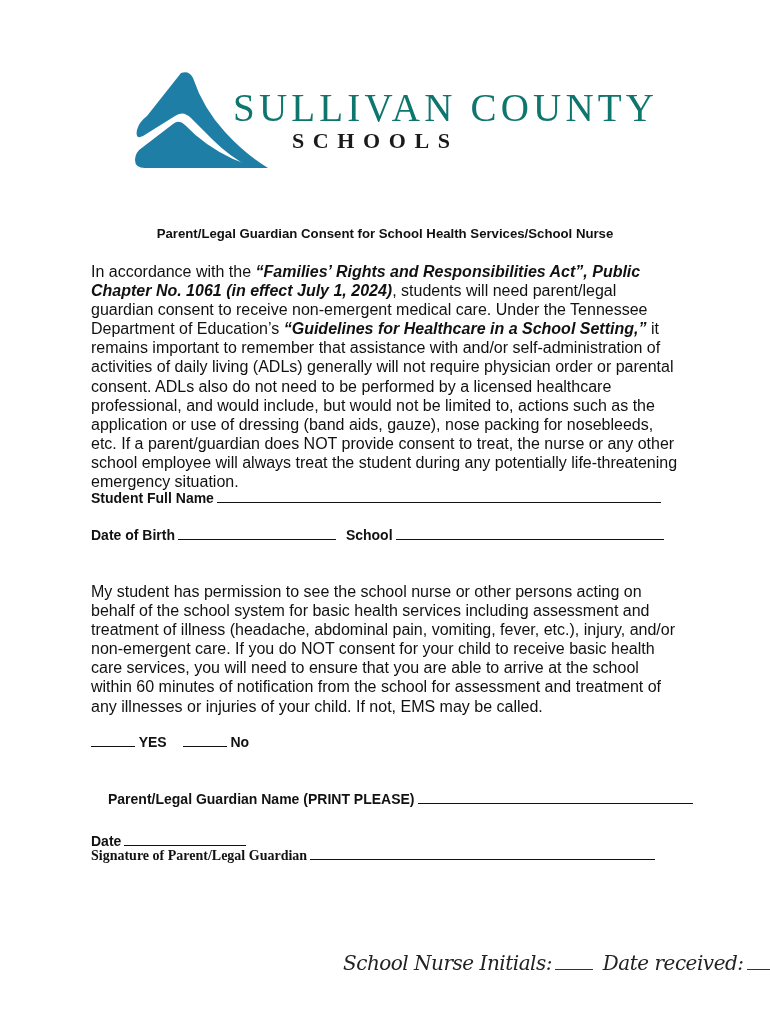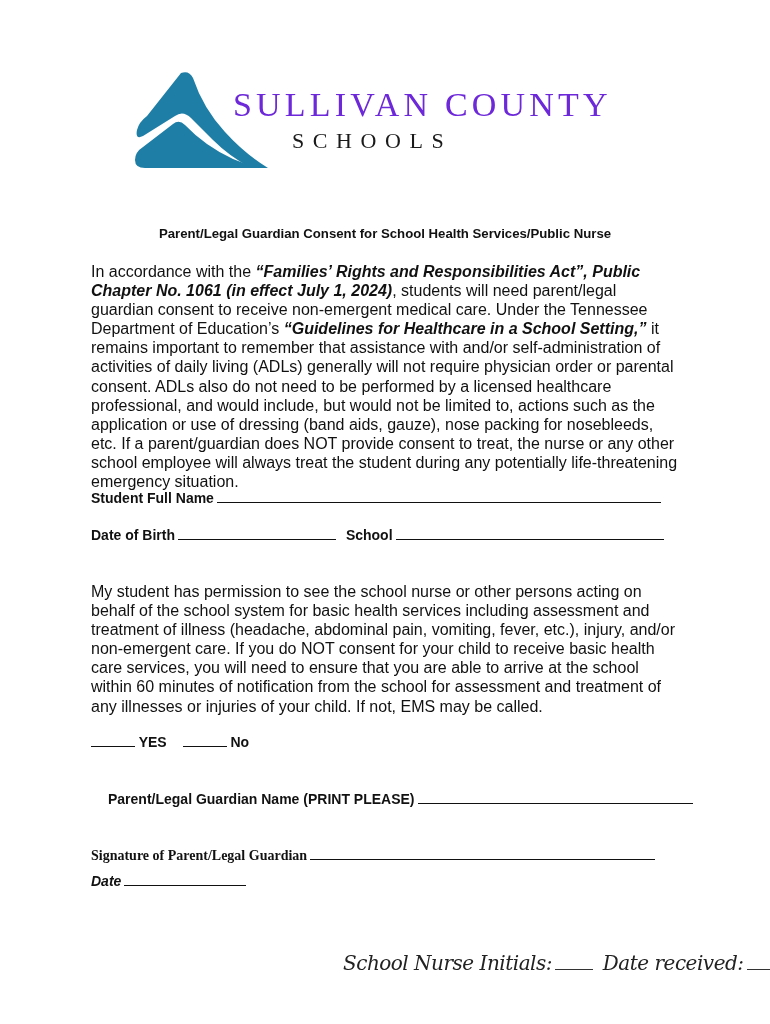--- a/index.html
+++ b/index.html
@@ -25,36 +25,37 @@
     .logo svg.mark {
       position: absolute;
       left: 0;
       top: 0;
     }
     .logo .wordmark-1 {
       position: absolute;
       left: 100px;
       top: 18px;
       font-family: "Liberation Serif", serif;
-      font-size: 34px;
+      font-size: 39px;
       letter-spacing: 4.2px;
-      color: #6d28d9;
+      color: #0f766e;
       white-space: nowrap;
       line-height: 1;
     }
     .logo .wordmark-2 {
       position: absolute;
       left: 159px;
       top: 60px;
       font-family: "Liberation Serif", serif;
       font-size: 22px;
       letter-spacing: 8.6px;
       color: #1a1a1a;
       white-space: nowrap;
       line-height: 1;
+      font-weight: bold;
     }
     .doc-title {
       position: absolute;
       left: 0;
       width: 770px;
       top: 225px;
       text-align: center;
       font-weight: bold;
       font-size: 13.2px;
       line-height: 18px;
@@ -112,21 +113,21 @@
   <svg class="mark" width="135" height="100" viewBox="0 0 135 100">
 
     <path d="M48 3 Q56 0 60 8 Q70 38 92 62 Q112 84 135 98 L118 98 Q96 86 80 70 Q66 56 58 48 Q50 40 42 46 L10 66 Q2 70 4 60 Q6 52 14 46 Z" fill="#1f7ea6"></path>
 
     <path d="M40 54 Q46 49 52 55 Q72 76 100 89 Q114 95 128 98 L12 98 Q2 98 2 90 Q2 82 10 77 Z" fill="#1f7ea6"></path>
   </svg>
   <div class="wordmark-1">SULLIVAN COUNTY</div>
   <div class="wordmark-2">SCHOOLS</div>
 </div>
 
-<div class="doc-title">Parent/Legal Guardian Consent for School Health Services/Public Nurse</div>
+<div class="doc-title">Parent/Legal Guardian Consent for School Health Services/School Nurse</div>
 
 <p class="para" style="top:262px;"><span>In accordance with the </span><span class="bi">“Families’ Rights and Responsibilities Act”, Public Chapter No. 1061 (in effect July 1, 2024)</span><span>, students will need parent/legal guardian consent to receive non-emergent medical care. Under the Tennessee Department of Education’s </span><span class="bi">“Guidelines for Healthcare in a School Setting,”</span><span> it remains important to remember that assistance with and/or self-administration of activities of daily living (ADLs) generally will not require physician order or parental consent. ADLs also do not need to be performed by a licensed healthcare professional, and would include, but would not be limited to, actions such as the application or use of dressing (band aids, gauze), nose packing for nosebleeds, etc. If a parent/guardian does NOT provide consent to treat, the nurse or any other school employee will always treat the student during any potentially life-threatening emergency situation.</span></p>
 
 <div class="field-line" style="top:489px;">
   <span>Student Full Name</span><span class="blank" style="width:444px;"></span>
 </div>
 
 <div class="field-line" style="top:526px;">
   <span>Date of Birth</span><span class="blank" style="width:158px;"></span>
   <span style="margin-left:6px;text-align:right;">School</span><span class="blank" style="width:268px;"></span>
@@ -142,20 +143,20 @@
 </div>
 
 <div class="field-line" style="top:790px;padding-left:17px;">
   <span>Parent/Legal Guardian Name (PRINT PLEASE)</span><span class="blank" style="width:275px;"></span>
 </div>
 
 <div class="field-line" style="top:847px;font-family:Liberation Serif, serif;">
   <span>Signature of Parent/Legal Guardian</span><span class="blank" style="width:345px;"></span>
 </div>
 
-<div class="field-line" style="top:872px;font-style:italic;">
+<div class="field-line" style="top:832px;">
   <span>Date</span><span class="blank" style="width:122px;"></span>
 </div>
 
 <div class="nurse-line">
   <span>School Nurse Initials:</span><span class="blank" style="width:38px;"></span>
   <span style="margin-left:4px;">Date received:</span><span class="blank" style="width:58px;"></span>
 </div>
 
 </body></html>

